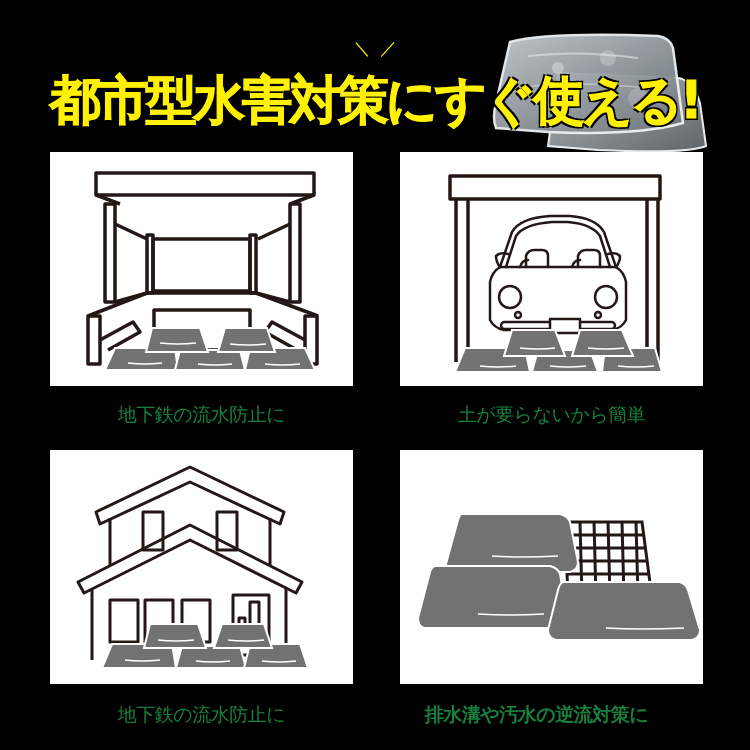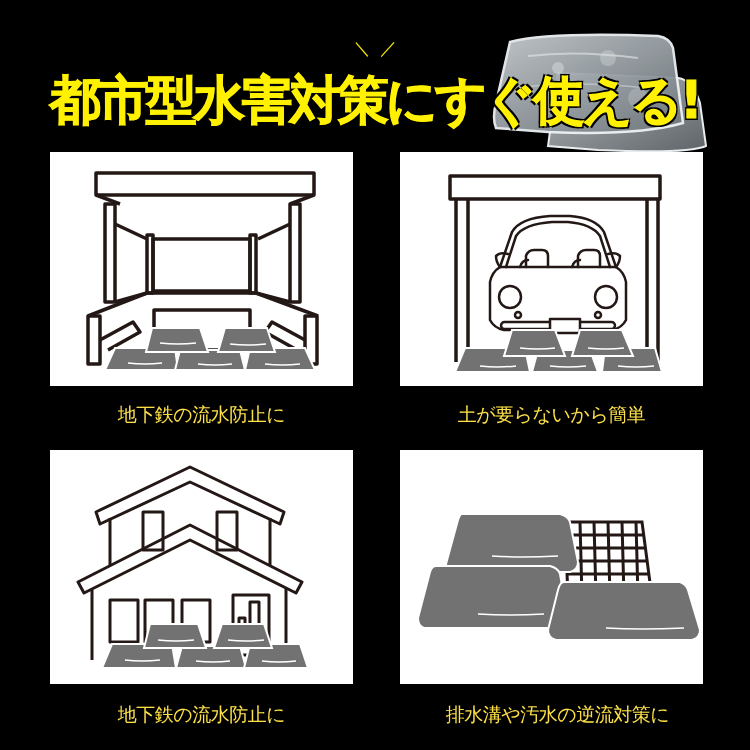--- a/index.html
+++ b/index.html
@@ -69,21 +69,21 @@
     }
     .panel svg {
       width: 100%;
       height: 100%;
       display: block;
     }
     .caption {
       position: absolute;
       width: 303px;
       text-align: center;
-      color: #fde047;
+      color: #15803d;
       font-size: 19px;
       letter-spacing: -0.5px;
     }
   </style>
 </head>
 <body>
 
 <div class="product-image">
   <svg viewBox="0 0 222 130" width="222" height="130">
     <defs>
@@ -241,13 +241,13 @@
       <path d="M36 116 L150 116 Q158 118 160 124 L168 170 Q168 176 160 178 L24 178 Q18 176 18 168 L30 122 Q32 116 36 116 Z"></path>
       <path d="M164 132 L280 132 Q286 134 288 140 L300 180 Q300 188 292 190 L156 190 Q148 188 148 180 L158 140 Q160 132 164 132 Z"></path>
     </g>
     <g stroke="#ffffff" stroke-width="1.5" fill="none">
       <path d="M92 106 Q120 108 158 106"></path>
       <path d="M78 164 Q110 166 144 164"></path>
       <path d="M206 178 Q240 180 284 178"></path>
     </g>
   </svg>
 </div>
-<div class="caption" style="left:406px; top:702px;">排水溝や汚水の逆流対策に</div>
+<div class="caption" style="left:385px; top:702px;font-weight:bold;">排水溝や汚水の逆流対策に</div>
 
 </body></html>

